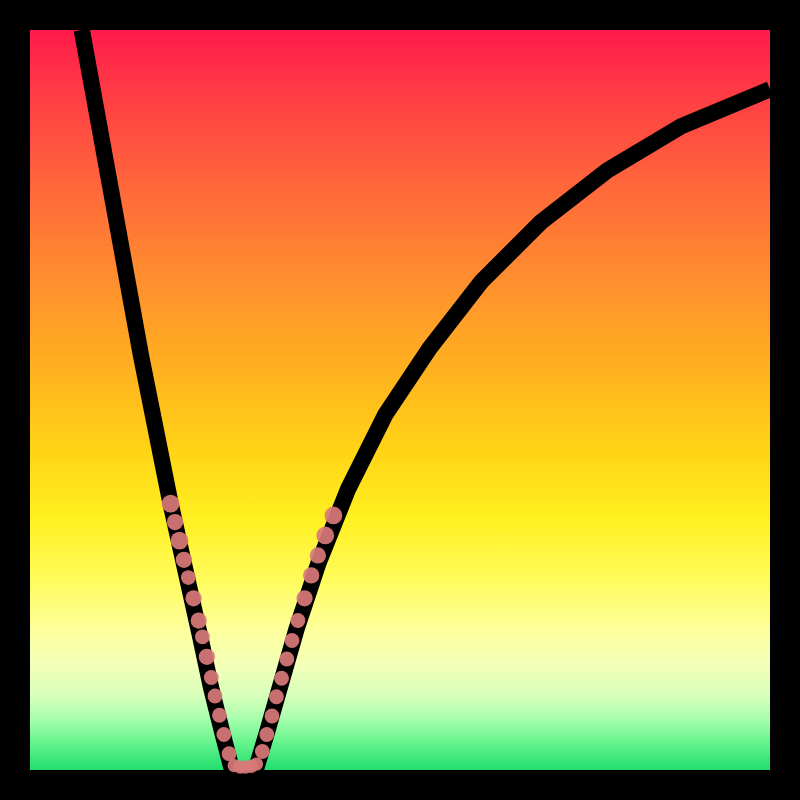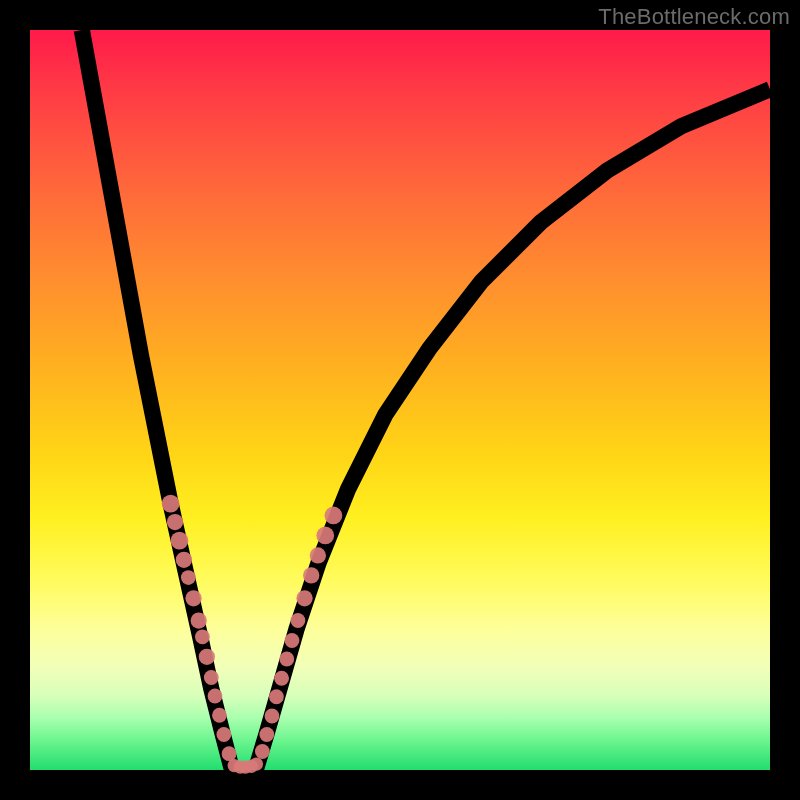--- a/index.html
+++ b/index.html
@@ -70,21 +70,20 @@
   }
   .datapoint {
     fill: #d97a7a;
     opacity: 0.92;
   }
 </style>
 </head>
 <body>
 
 <div class="stage">
-  <div class="watermark">TheBottleneck.com</div>
 
   <div class="plot">
     <div class="gradient"></div>
     <svg class="curves" viewBox="0 0 100 100" preserveAspectRatio="none">
       <path id="left-branch" class="curve-line" d="M 7 0 L 9 11 L 11 22 L 13 33 L 15 44 L 17 54 L 19 64 L 21 73 L 23 82 L 24.5 89 L 26 95 L 27.3 100"></path>
       <path id="right-branch" class="curve-line" d="M 30.5 100 L 32 95 L 34 88 L 36 81 L 39 72 L 43 62 L 48 52 L 54 43 L 61 34 L 69 26 L 78 19 L 88 13 L 100 8"></path>
       <g id="points">
           <circle cx="19" cy="64" r="1.2" class="datapoint"></circle>
           <circle cx="19.6" cy="66.5" r="1.1" class="datapoint"></circle>
           <circle cx="20.2" cy="69" r="1.2" class="datapoint"></circle>

